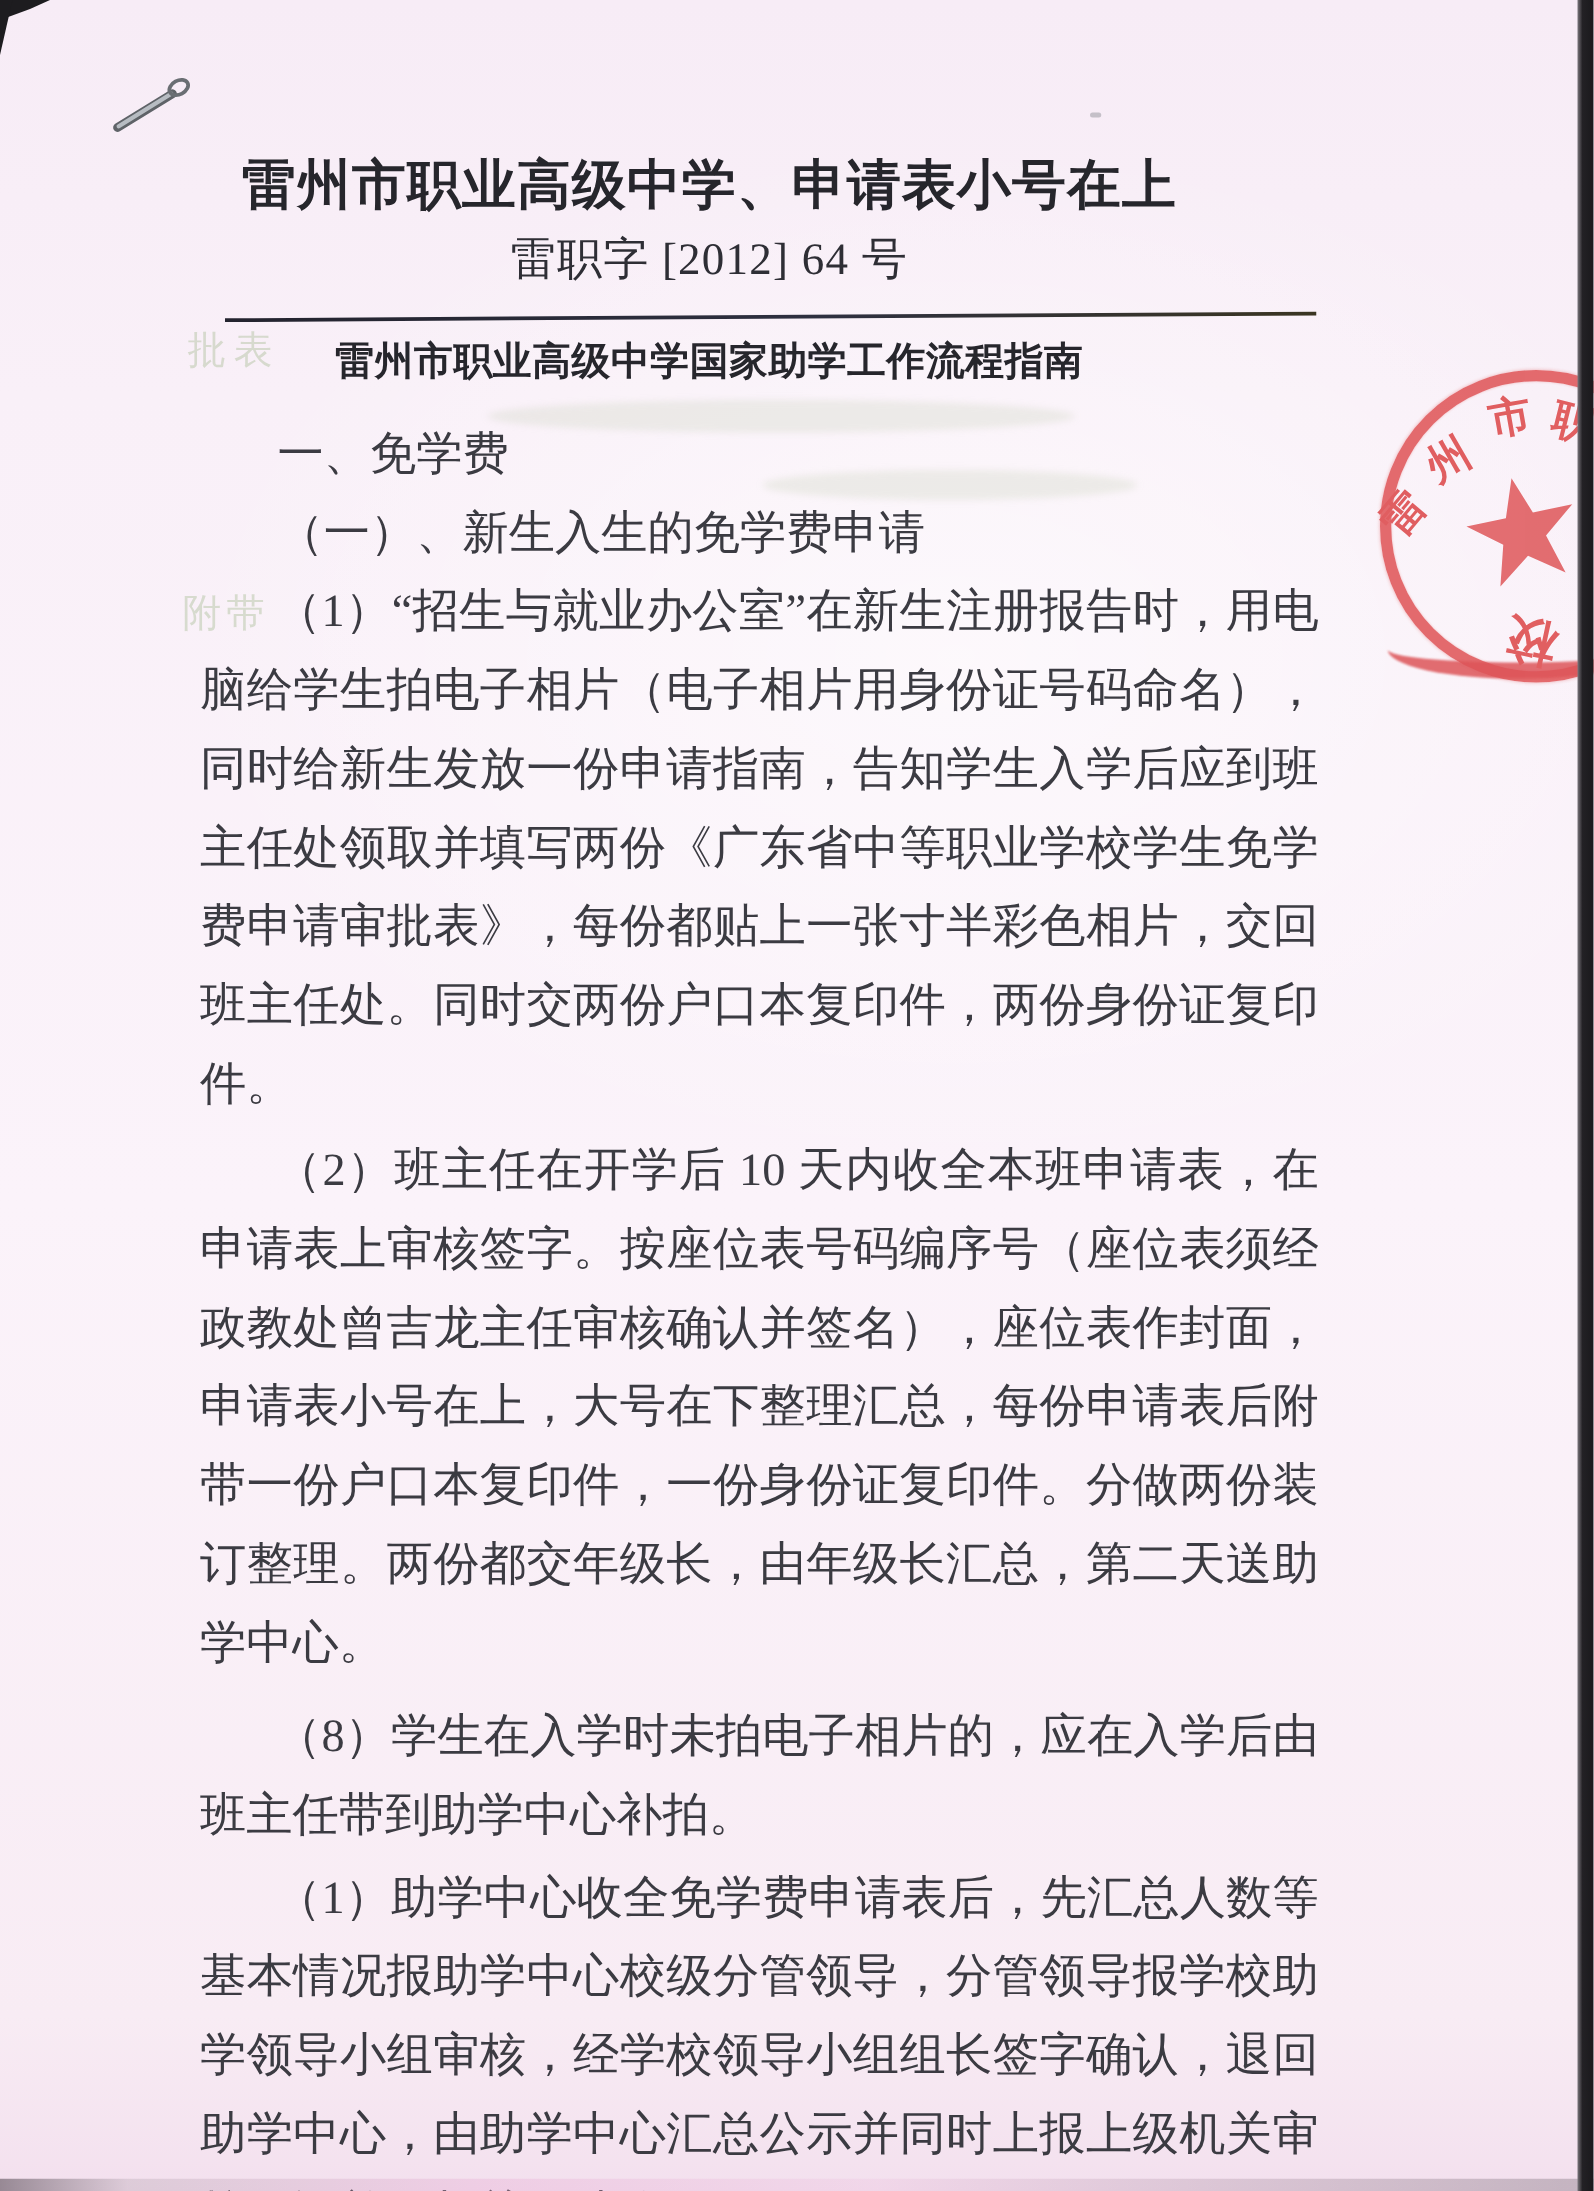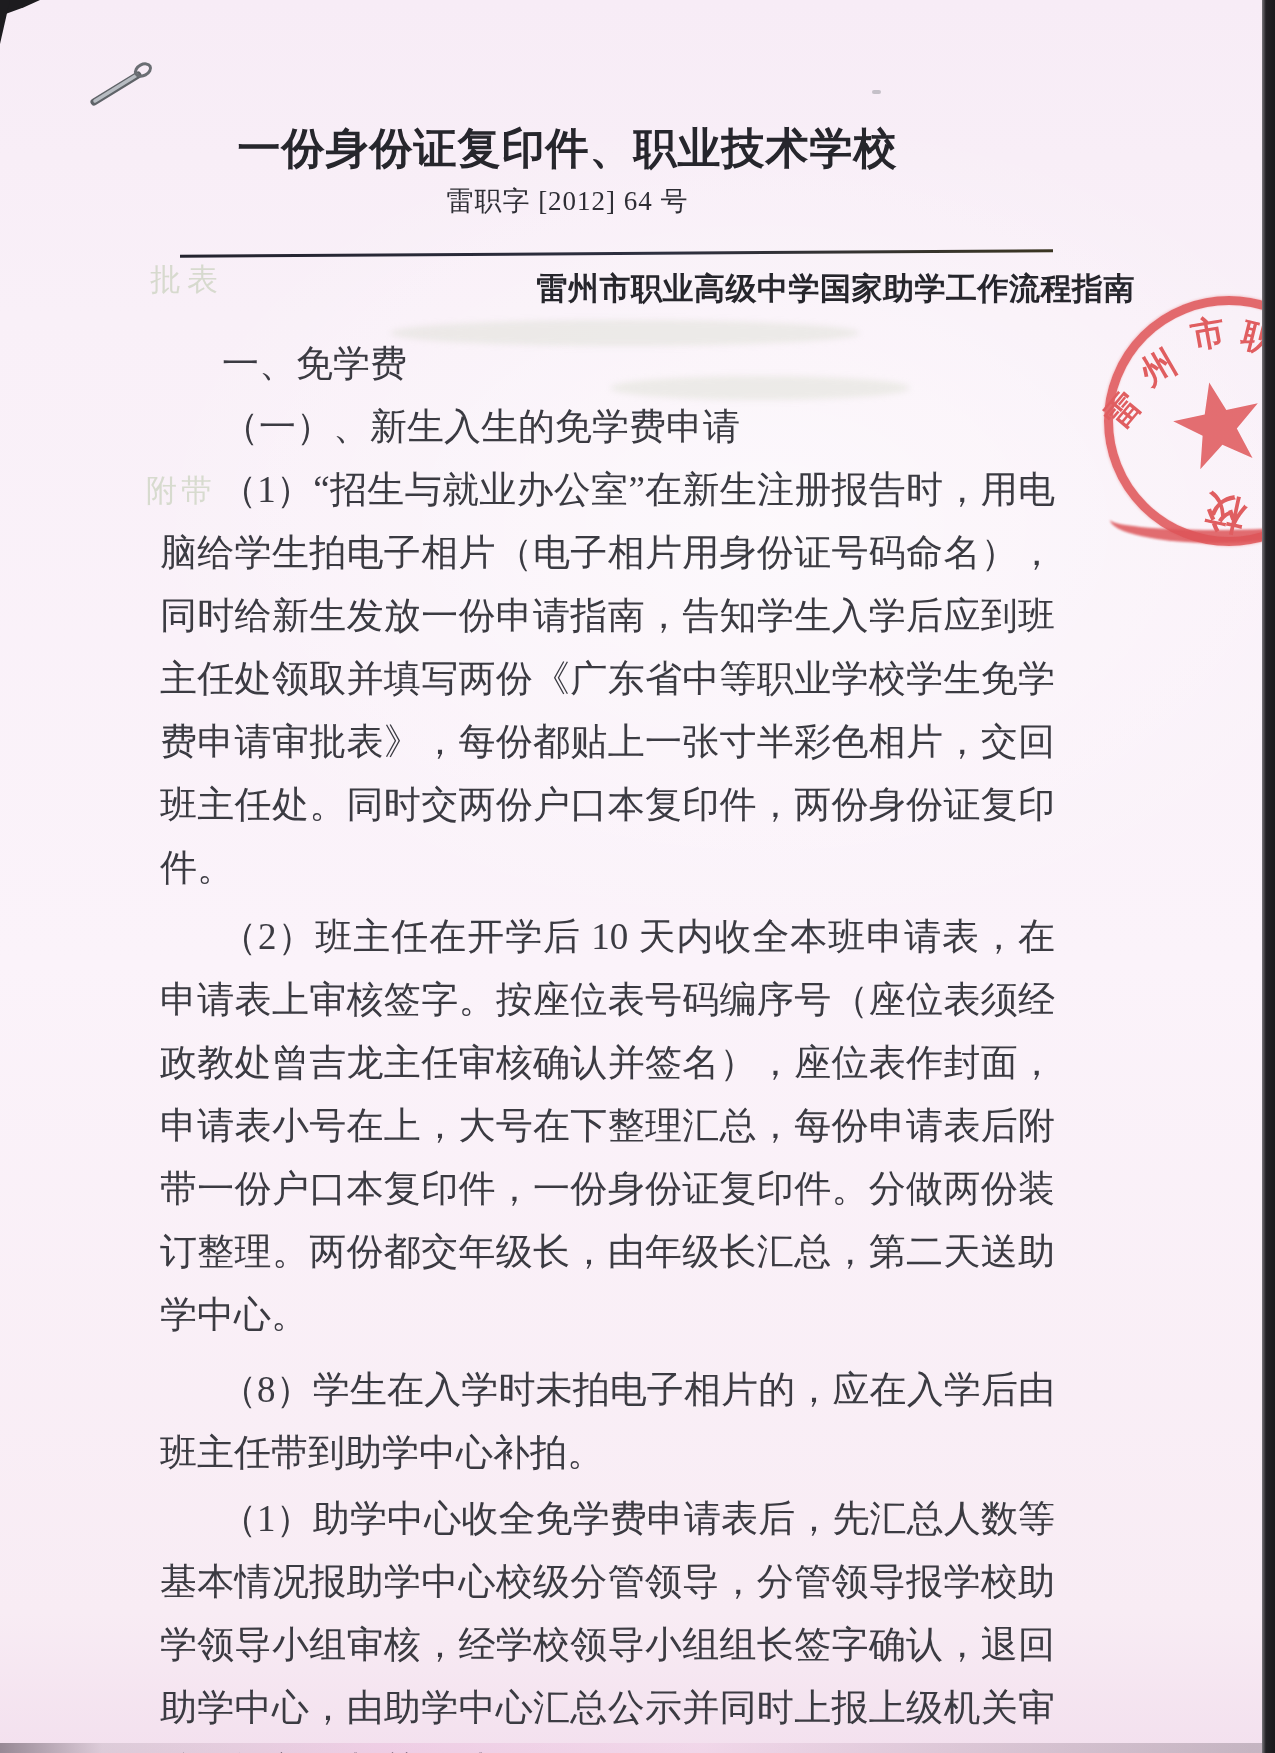--- a/index.html
+++ b/index.html
@@ -20,23 +20,23 @@
   .speck{position:absolute;width:9px;height:4px;border-radius:2px;background:#9b9aa2;opacity:.55;z-index:2;}
   .smudge{position:absolute;border-radius:50%;filter:blur(3px);background:rgba(170,190,150,.18);z-index:1;}
   
   .staple{position:absolute;left:82px;top:55px;width:80px;height:55px;z-index:4;}
   
   .ghost{position:absolute;z-index:1;color:#a9bd96;opacity:.42;filter:blur(.6px);
          font-size:31px;white-space:nowrap;}
   
   .title-wrap{position:absolute;left:0;top:120px;width:1135px;text-align:center;z-index:2;}
   .school-title{font-size:43px;font-weight:700;letter-spacing:1px;color:#26262c;line-height:58px;margin:0;}
-  .doc-number{font-size:27px;color:#2e2e35;margin-top:5px;letter-spacing:1px;}
+  .doc-number{font-size:36px;color:#2e2e35;margin-top:5px;letter-spacing:1px;}
   .rule{position:absolute;left:180px;top:252px;width:873px;height:3px;background:linear-gradient(90deg,#23232e,#2e3040 55%,#3a3522);transform:rotate(-.35deg);z-index:2;}
-  .doc-title-wrap{position:absolute;left:0;top:268px;width:1135px;text-align:right;z-index:2;}
+  .doc-title-wrap{position:absolute;left:0;top:268px;width:1135px;text-align:center;z-index:2;}
   .doc-title{font-size:31px;font-weight:700;color:#26262c;letter-spacing:.5px;margin:0;}
   
   .body-wrap{position:absolute;left:160px;top:332px;width:895px;z-index:2;
              font-size:37px;line-height:63px;color:#3b3b42;}
   .body-wrap p{margin:0;text-align:justify;text-align-last:left;}
   .body-wrap p.h{text-align:left;}
   .body-wrap p.p{text-indent:60px;}
   .body-wrap p.h{padding-left:62px;}
   .body-wrap p:nth-child(4){margin-top:6px;}
   .body-wrap p:nth-child(5){margin-top:12px;}
@@ -69,21 +69,21 @@
   <div class="smudge" style="left:610px;top:376px;width:300px;height:24px;"></div>
 
   <svg class="staple" viewBox="0 0 80 55">
     <line x1="12" y1="47" x2="56" y2="20" stroke="#5f6368" stroke-width="7" stroke-linecap="round"></line>
     <line x1="13" y1="46" x2="55" y2="20" stroke="#b7bcc2" stroke-width="3.5" stroke-linecap="round"></line>
     <ellipse cx="61" cy="15" rx="8" ry="5.5" fill="none" stroke="#6a6e73" stroke-width="3" transform="rotate(-28 61 15)"></ellipse>
   </svg>
   <div class="speck" style="left:872px;top:90px;"></div>
 
   <div class="title-wrap">
-    <h1 class="school-title">一份身份证复印件、职业技术学校</h1>
+    <h1 class="school-title">雷州市职业高级中学、申请表小号在上</h1>
     <div class="doc-number">雷职字 [2012] 64 号</div>
   </div>
   <div class="rule"></div>
   <div class="doc-title-wrap">
     <h2 class="doc-title">雷州市职业高级中学国家助学工作流程指南</h2>
   </div>
 
   <div class="body-wrap" id="doc-body">
       <p class="h">一、免学费</p>
       <p class="h">（一）、新生入生的免学费申请</p>

